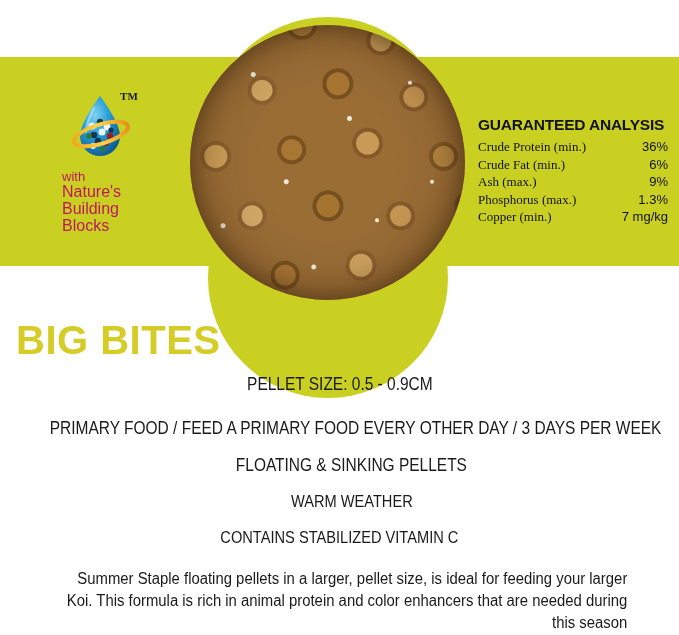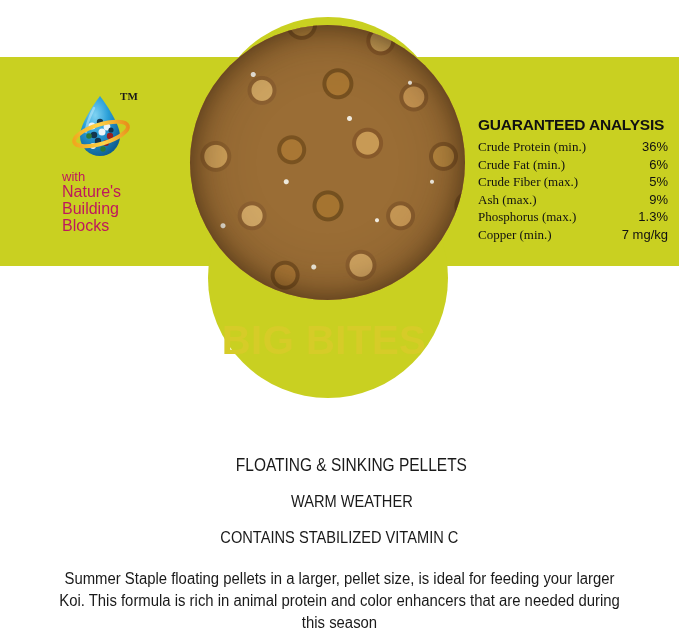--- a/index.html
+++ b/index.html
@@ -93,32 +93,32 @@
   .analysis h2{
     margin:0 0 4px 0;font-size:15.5px;font-weight:bold;letter-spacing:-.2px;
     white-space:nowrap;
   }
   .arow{display:flex;justify-content:space-between;font-size:13px;line-height:17.5px;}
   .arow .k{white-space:nowrap;font-family:Liberation Serif, serif;}
   .arow .v{white-space:nowrap;padding-left:6px;}
 
   
   .title{
-    position:absolute;left:0;top:318px;width:648px;text-align:center;
-    font-size:40px;font-weight:bold;color:#d6cc28;letter-spacing:.5px;
+    position:absolute;left:0;top:318px;width:648px;text-align:left;
+    font-size:40px;font-weight:bold;color:#d6cc28;letter-spacing:.5px;padding-left:16px;
   }
   .ctr{position:absolute;left:0;width:679px;text-align:center;color:#1a1a1a;}
   .cond{transform:scaleX(.86);transform-origin:center;display:inline-block;white-space:nowrap;}
   .l-pellet{top:374px;font-size:18px;}
   .l-primary{top:418px;font-size:18px;}
   .l-float{top:455px;font-size:18px;padding-left:12px;}
   .l-warm{top:492px;font-size:17px;padding-left:12px;}
   .l-vitc{top:528px;font-size:17px;}
   .para{
-    position:absolute;left:30px;top:568px;width:619px;text-align:center;
+    position:absolute;left:30px;top:568px;width:619px;text-align:right;
     font-size:16px;line-height:22px;color:#1a1a1a;
   }
   .para span{display:inline-block;transform:scaleX(.93);transform-origin:center;}
 </style>
 </head>
 <body>
 
 <div class="label">
 
   <div class="band"></div>
@@ -178,39 +178,41 @@
     <h2>GUARANTEED ANALYSIS</h2>
     <div class="arow">
       <span class="k">Crude Protein (min.)</span>
       <span class="v">36%</span>
     </div>
     <div class="arow">
       <span class="k">Crude Fat (min.)</span>
       <span class="v">6%</span>
     </div>
     <div class="arow">
-      <span class="k">Crude Fiber (max.)</span>
-      <span class="v">5%</span>
-    </div>
-    <div class="arow">
       <span class="k">Ash (max.)</span>
       <span class="v">9%</span>
     </div>
     <div class="arow">
       <span class="k">Phosphorus (max.)</span>
       <span class="v">1.3%</span>
     </div>
     <div class="arow">
       <span class="k">Copper (min.)</span>
       <span class="v">7 mg/kg</span>
     </div>
   </div>
 
   <div class="title">BIG BITES</div>
 
+  <div class="ctr l-pellet">
+    <span class="cond">PELLET SIZE: 0.5 - 0.9CM</span>
+  </div>
+  <div class="ctr l-primary">
+    <span class="cond">PRIMARY FOOD / FEED A PRIMARY FOOD EVERY OTHER DAY / 3 DAYS PER WEEK</span>
+  </div>
   <div class="ctr l-float">
     <span class="cond">FLOATING &amp; SINKING PELLETS</span>
   </div>
   <div class="ctr l-warm">
     <span class="cond">WARM WEATHER</span>
   </div>
   <div class="ctr l-vitc">
     <span class="cond">CONTAINS STABILIZED VITAMIN C</span>
   </div>
 

